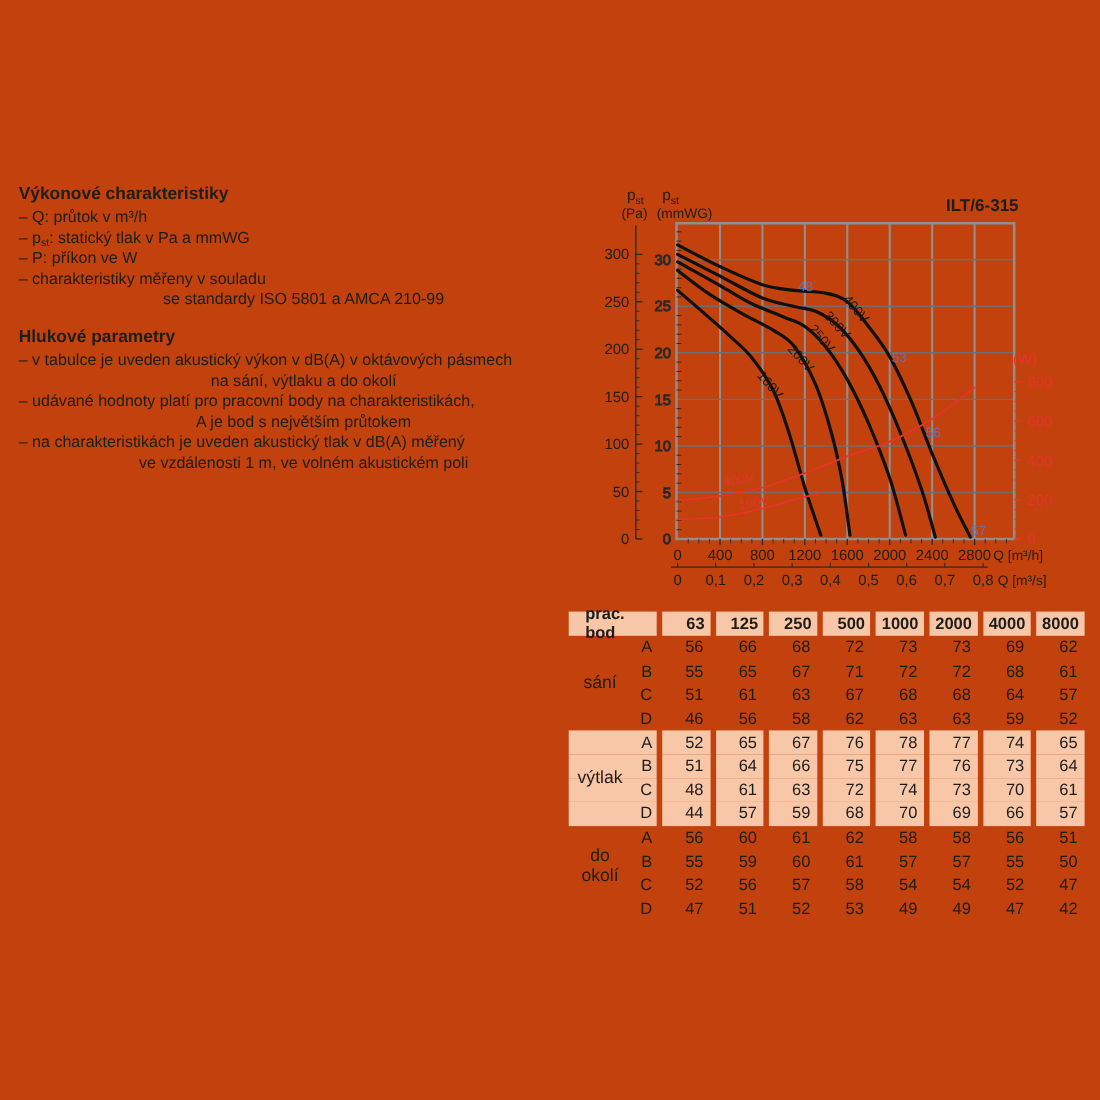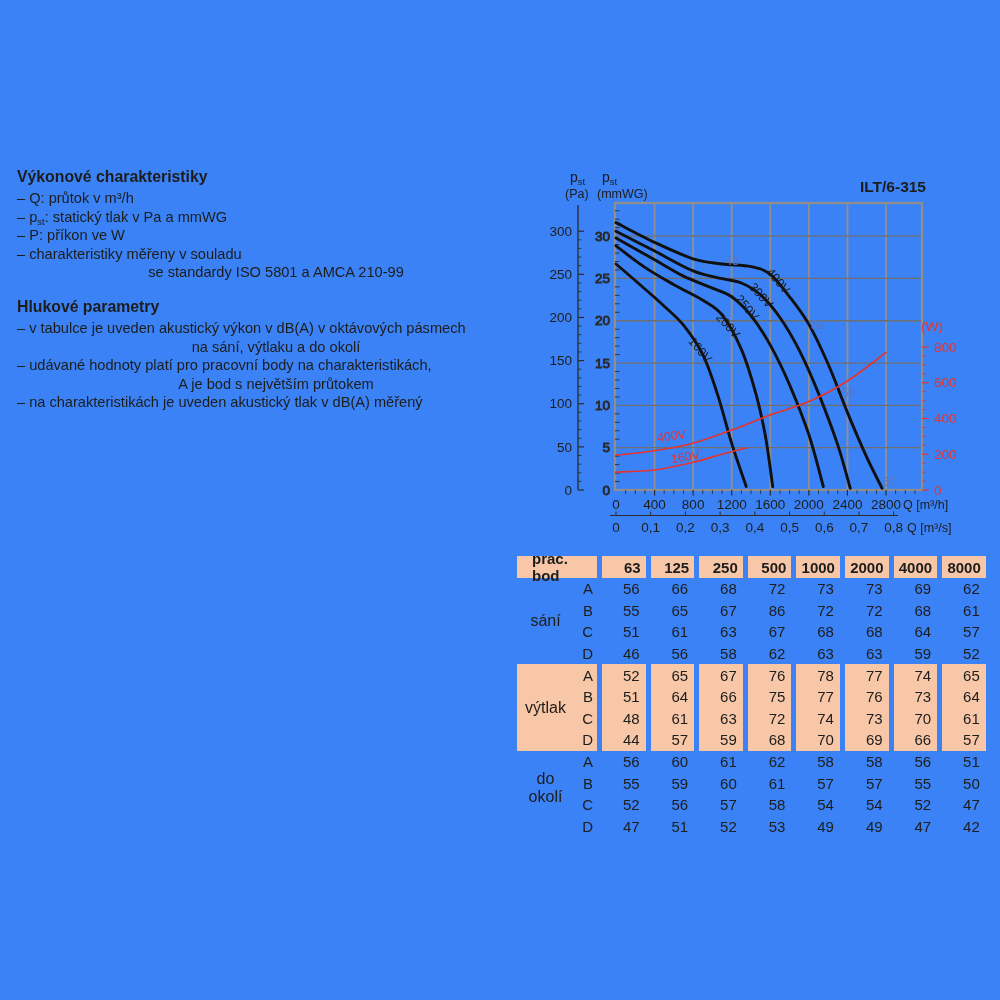--- a/index.html
+++ b/index.html
@@ -1,16 +1,16 @@
 <!DOCTYPE html>
 <html><head>
 <meta charset="utf-8">
 <style>
   html,body{margin:0;padding:0;background:#fff;}
-  .page{position:relative;width:1000px;height:1000px;background:#3b82f6;overflow:hidden;
+  .page{position:relative;width:1000px;height:1000px;background:#c2410c;overflow:hidden;
         font-family:"Liberation Sans",sans-serif;color:#1d1d1b;}
   .text-col{position:absolute;left:17px;top:168px;width:505px;}
   .text-col h3{font-size:15.8px;font-weight:bold;margin:0 0 3px 0;}
   .text-col h3.noise{margin-top:16px;}
   .line{font-size:14.6px;line-height:18.6px;white-space:nowrap;}
   .line.cont{padding-left:13px;text-align:center;}
   sub.st{font-size:9.5px;vertical-align:-3px;line-height:0;}
   .chart-wrap{position:absolute;left:540px;top:160px;width:460px;height:395px;}
   svg{font-family:"Liberation Sans",sans-serif;}
   .acoustic{position:absolute;left:517px;top:556px;display:grid;
@@ -39,20 +39,21 @@
         <div class="line"><span>– charakteristiky měřeny v souladu</span></div>
         <div class="line cont"><span>se standardy ISO 5801 a AMCA 210-99</span></div>
       </div>
     <h3 class="noise">Hlukové parametry</h3>
     <div id="noise-lines">
         <div class="line"><span>– v tabulce je uveden akustický výkon v dB(A) v oktávových pásmech</span></div>
         <div class="line cont"><span>na sání, výtlaku a do okolí</span></div>
         <div class="line"><span>– udávané hodnoty platí pro pracovní body na charakteristikách,</span></div>
         <div class="line cont"><span>A je bod s největším průtokem</span></div>
         <div class="line"><span>– na charakteristikách je uveden akustický tlak v dB(A) měřený</span></div>
+        <div class="line cont"><span>ve vzdálenosti 1 m, ve volném akustickém poli</span></div>
       </div>
   </section>
 
   <div class="chart-wrap">
     <svg id="chart-svg" viewBox="0 0 460 395" width="460" height="395">
         <g>
           <line x1="114.57" y1="43" x2="114.57" y2="330" stroke="#8f8f8f" stroke-width="1.9"></line>
           <line x1="153.14" y1="43" x2="153.14" y2="330" stroke="#8f8f8f" stroke-width="1.9"></line>
           <line x1="191.70999999999998" y1="43" x2="191.70999999999998" y2="330" stroke="#8f8f8f" stroke-width="1.9"></line>
           <line x1="230.28" y1="43" x2="230.28" y2="330" stroke="#8f8f8f" stroke-width="1.9"></line>
@@ -283,21 +284,21 @@
       <div class="cell val">68</div>
       <div class="cell val">72</div>
       <div class="cell val">73</div>
       <div class="cell val">73</div>
       <div class="cell val">69</div>
       <div class="cell val">62</div>
       <div class="cell letter">B</div>
       <div class="cell val">55</div>
       <div class="cell val">65</div>
       <div class="cell val">67</div>
-      <div class="cell val">86</div>
+      <div class="cell val">71</div>
       <div class="cell val">72</div>
       <div class="cell val">72</div>
       <div class="cell val">68</div>
       <div class="cell val">61</div>
       <div class="cell letter">C</div>
       <div class="cell val">51</div>
       <div class="cell val">61</div>
       <div class="cell val">63</div>
       <div class="cell val">67</div>
       <div class="cell val">68</div>

